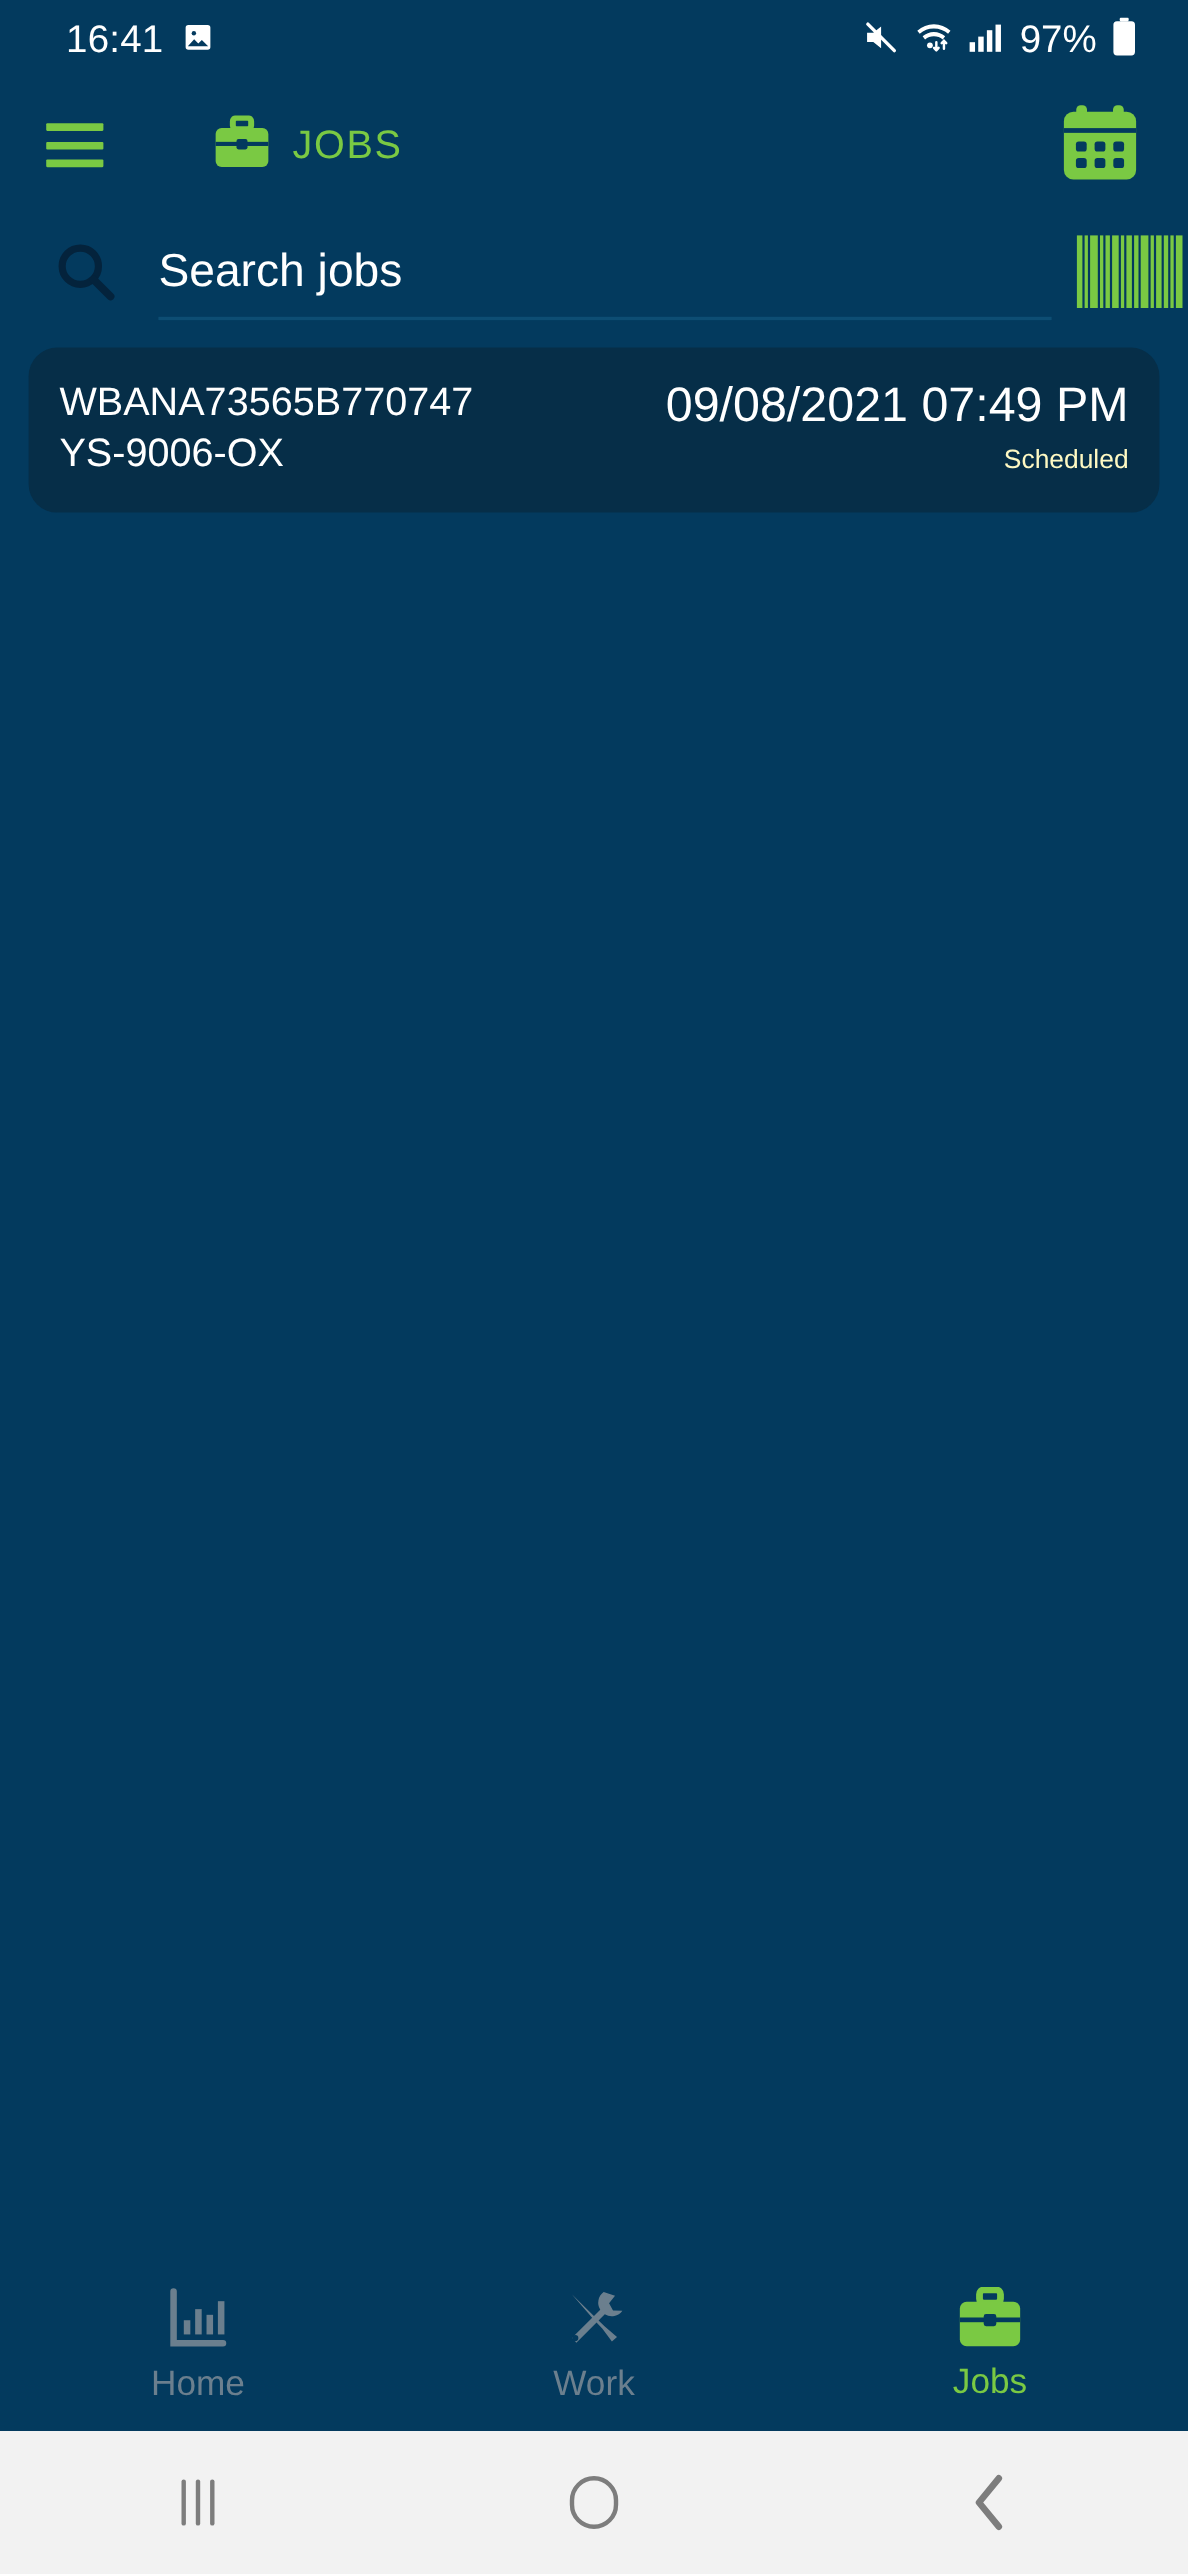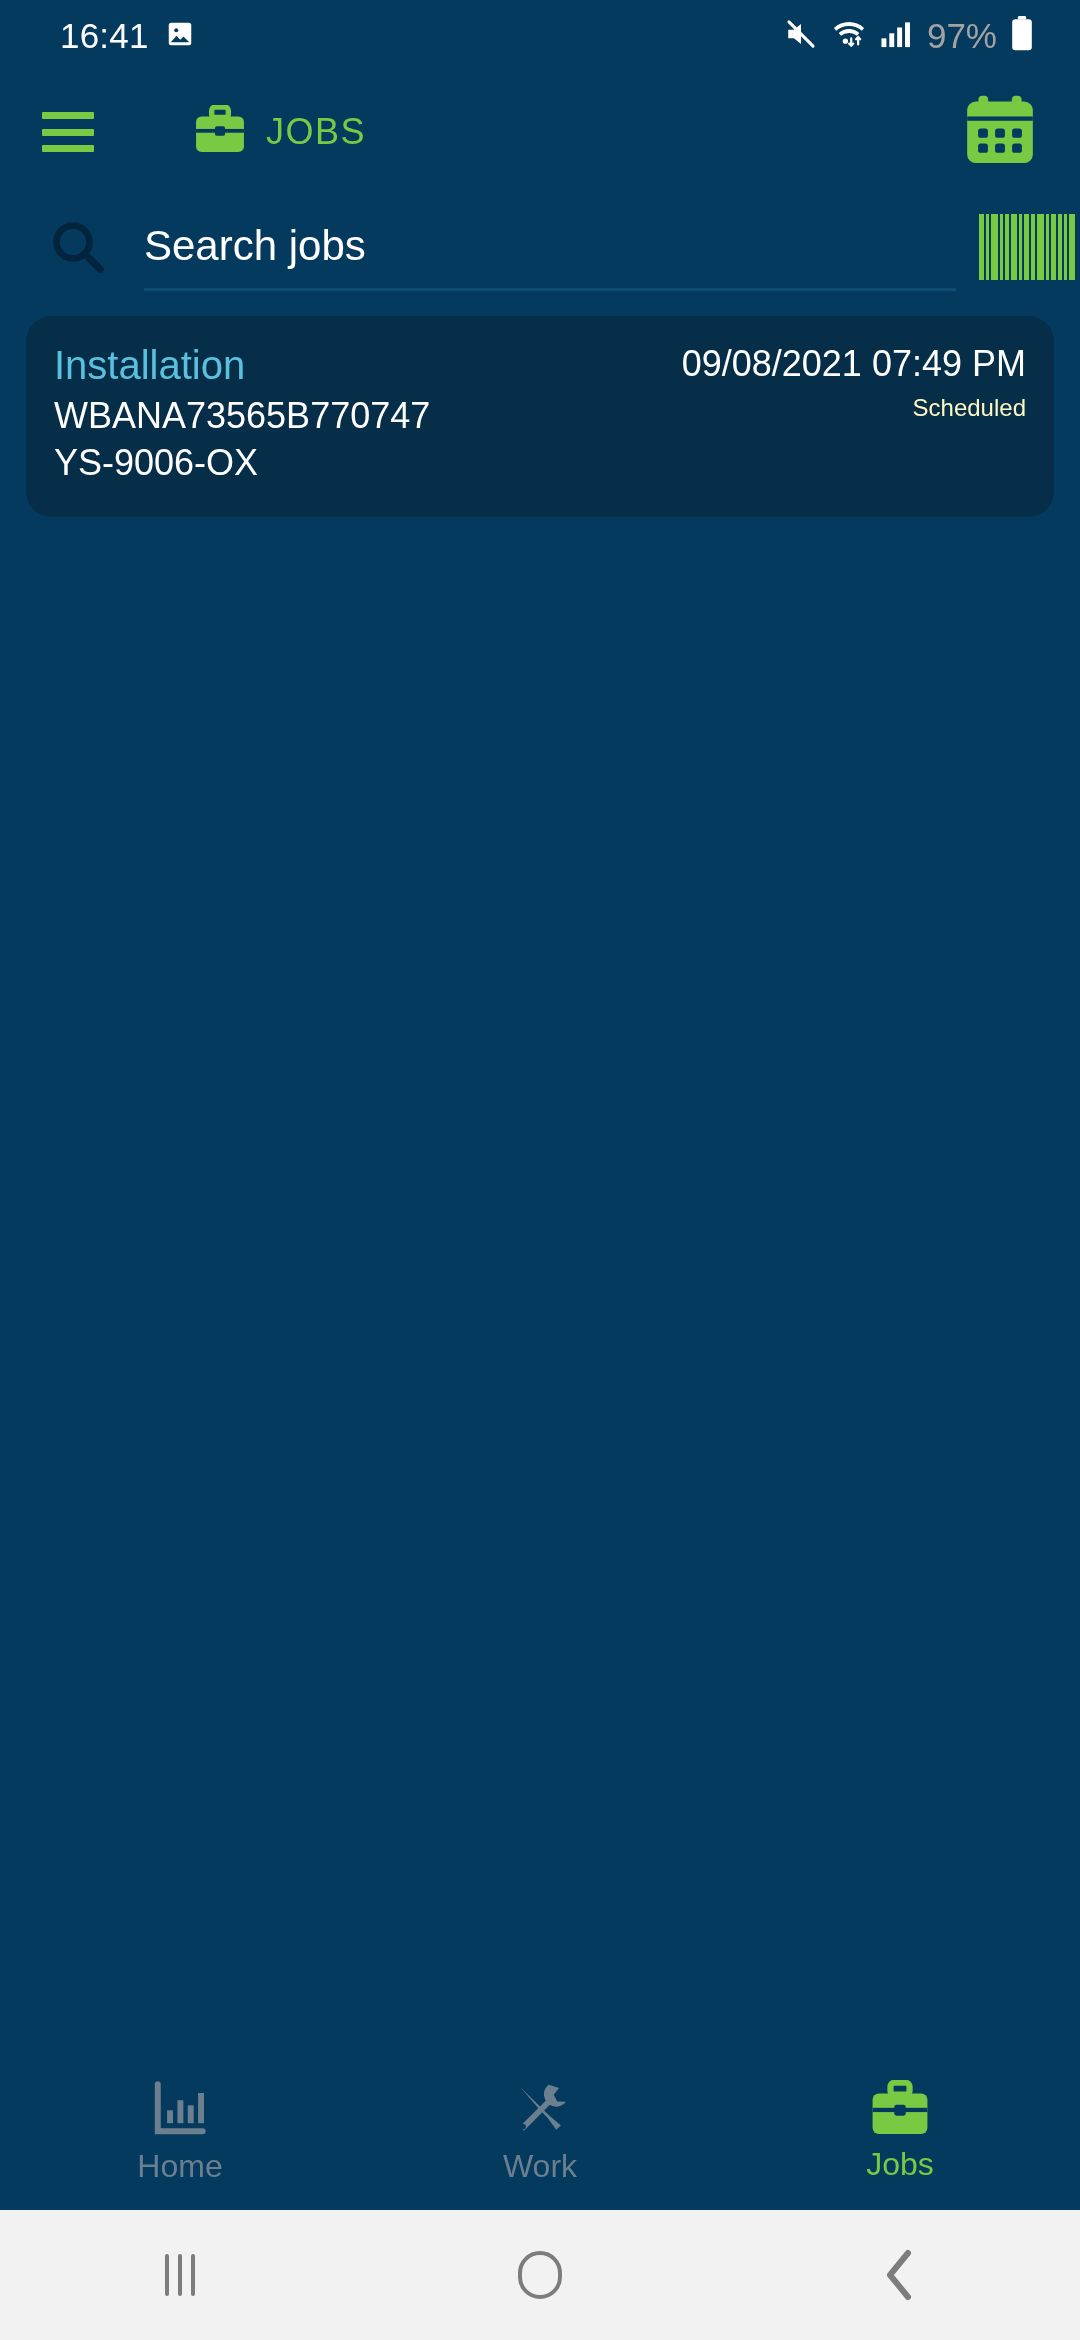--- a/index.html
+++ b/index.html
@@ -23,21 +23,21 @@
     padding:0 46px 0 60px;
     flex:none;
     gap:16px;
   }
   .status-left { display:flex; align-items:center; gap:16px; }
   .status-time { color:#ffffff; font-size:35px; letter-spacing:0.2px; }
   .status-right {
     margin-left:auto;
     display:flex; align-items:center; gap:13px;
   }
-  .status-battery-pct { color:#a3a3a3; font-size:35px; margin-left:2px; }
+  .status-battery-pct { color:#ffffff; font-size:35px; margin-left:2px; }
 
   
   .app-header {
     height:120px;
     display:flex; align-items:center;
     padding:0 42px 0 42px;
     flex:none;
   }
   .hamburger {
     width:52px; height:40px;
@@ -123,21 +123,21 @@
   .job-type {
     color:#5bc0de; font-size:40px; line-height:1.18; margin-bottom:4px;
   }
   .job-vin {
     color:#ffffff; font-size:36px; line-height:1.3;
   }
   .job-ref {
     color:#ffffff; font-size:36px; line-height:1.3;
   }
   .job-datetime {
-    color:#ffffff; font-size:36px; line-height:1.22; white-space:nowrap;
+    color:#ffffff; font-size:44px; line-height:1.22; white-space:nowrap;
   }
   .job-status {
     color:#fef9c3; font-size:24px; line-height:1.3; margin-top:6px;
   }
 
   
   .bottom-nav {
     height:150px;
     display:flex; align-items:center;
     flex:none;
@@ -285,21 +285,20 @@
         <i style="width:4px"></i>
           <i style="width:3px"></i>
           <i style="width:6px"></i>
       </div>
     </div>
   </div>
 
   <div class="job-list">
     <div class="job-card">
       <div class="job-card-left">
-        <div class="job-type">Installation</div>
         <div class="job-vin">WBANA73565B770747</div>
         <div class="job-ref">YS-9006-OX</div>
       </div>
       <div class="job-card-right">
         <div class="job-datetime">09/08/2021 07:49 PM</div>
         <div class="job-status">Scheduled</div>
       </div>
     </div>
   </div>
 

